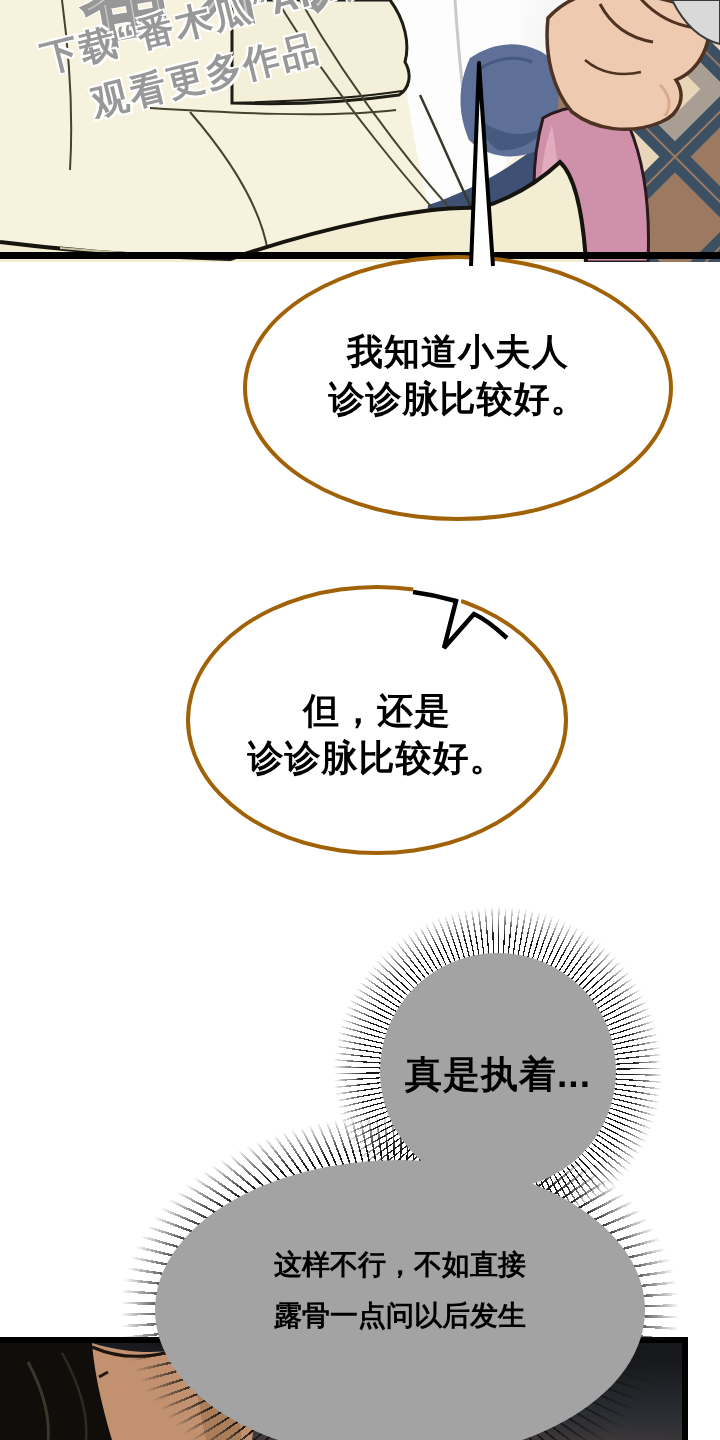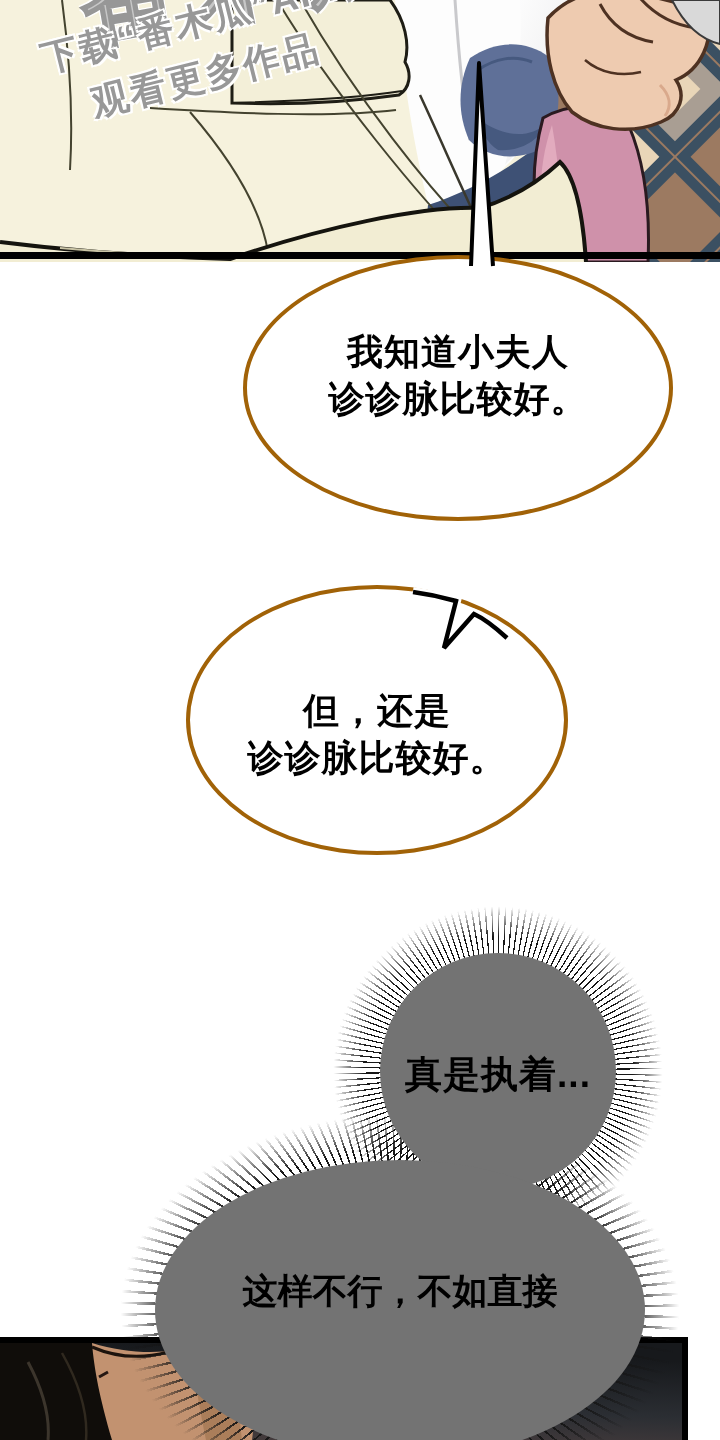--- a/index.html
+++ b/index.html
@@ -43,28 +43,28 @@
   
   .spikes{
     position:absolute;border-radius:50%;z-index:3;
     background:repeating-conic-gradient(#161616 0deg .55deg, rgba(0,0,0,0) .55deg 2.4deg);
     -webkit-mask:radial-gradient(closest-side,#000 64%,#000 80%,rgba(0,0,0,0) 98%);
     mask:radial-gradient(closest-side,#000 64%,#000 80%,rgba(0,0,0,0) 98%);
   }
   .spikes-3{left:330px;top:903px;width:336px;height:336px;}
   .spikes-4{left:115px;top:1110px;width:570px;height:400px;}
   .bubble-plain{
-    position:absolute;background:#737373;border-radius:50%;z-index:4;
+    position:absolute;background:#a3a3a3;border-radius:50%;z-index:4;
     display:flex;flex-direction:column;align-items:center;justify-content:center;text-align:center;
   }
   .bubble-3-white{left:380px;top:953px;width:236px;height:236px;}
   .bubble-3-white p{margin:0;font-size:37px;line-height:47px;transform:translateY(3px);letter-spacing:1px;}
   .bubble-4-white{left:155px;top:1160px;width:490px;height:300px;}
   .bubble-4-white .txt{transform:translateY(-20px);}
-  .bubble-4-white p{margin:8px;font-size:35px;line-height:43px;letter-spacing:0;}
+  .bubble-4-white p{margin:8px;font-size:28px;line-height:43px;letter-spacing:0;}
 </style>
 </head>
 <body>
 
 <div class="page">
 
   <svg class="panel-top" viewBox="0 0 720 262" preserveAspectRatio="none">
     <defs>
       <pattern id="lat" width="192" height="192" patternUnits="userSpaceOnUse" patternTransform="rotate(45 600 130)">
         <rect width="192" height="192" fill="#9c7a61"></rect>
@@ -210,16 +210,17 @@
     <path d="M13,12 C28,14 42,17 56,21 L44,68 L74,34 C85,39 96,48 107,58" fill="none" stroke="#000" stroke-width="4.5" stroke-linejoin="miter"></path>
   </svg>
 
   <div class="bubble-plain bubble-3-white">
     <p>真是执着...</p>
   </div>
 
   <div class="bubble-plain bubble-4-white">
     <div class="txt">
       <p>这样不行，不如直接</p>
+      <p>露骨一点问以后发生</p>
     </div>
   </div>
 
 </div>
 
 </body></html>

